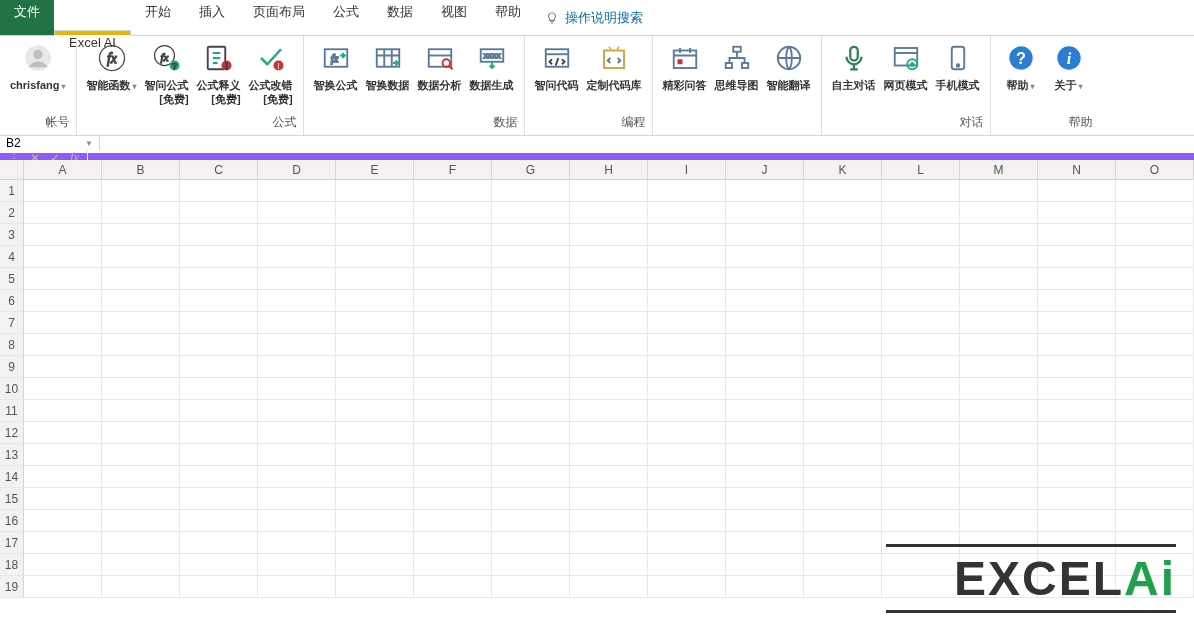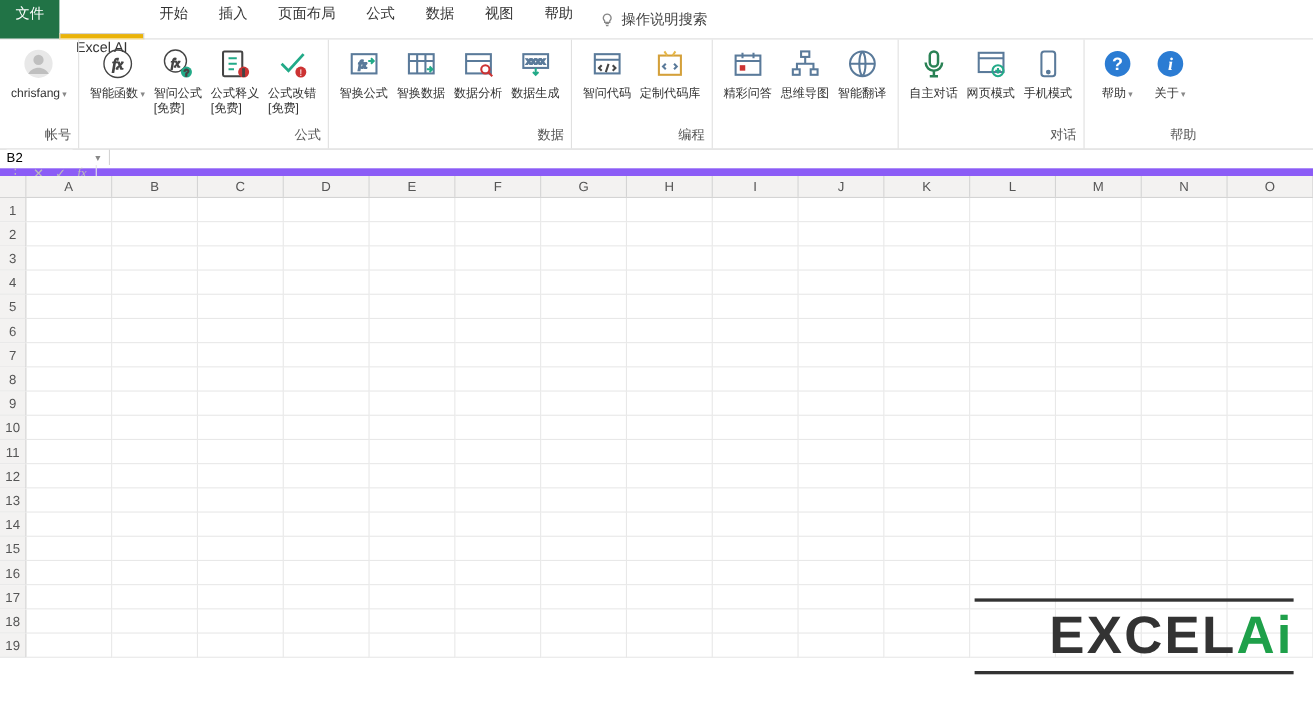--- a/index.html
+++ b/index.html
@@ -3,31 +3,31 @@
 <meta charset="utf-8">
 <style>
 * { margin: 0; padding: 0; box-sizing: border-box; }
 body { font-family: "Microsoft YaHei", "Segoe UI", sans-serif; font-size: 12px; color: #333; background: #fff; width: 1194px; height: 637px; overflow: hidden; position: relative; }
 
 
 .tabs { display: flex; height: 36px; border-bottom: 1px solid #d4d4d4; background: #fff; }
 .tab { padding: 0 14px; line-height: 24px; cursor: pointer; font-size: 13px; }
 .tab.file { background: #217346; color: #fff; }
 .tab.active { background: #eab308; border: 1px solid #d4d4d4; border-bottom: 1px solid #fff; margin-bottom: -1px; margin-top: 30px; }
-.tell-me { display: flex; align-items: center; padding: 0 10px; color: #404040; font-size: 13px; }
+.tell-me { display: flex; align-items: center; padding: 0 10px; color: #0369a1; font-size: 13px; }
 .tell-me svg { margin-right: 6px; }
 
 
 .ribbon { display: flex; height: 100px; border-bottom: 1px solid #d4d4d4; background: #fff; }
 .group { display: flex; flex-direction: column; align-items: center; padding: 4px 6px 0; border-right: 1px solid #e0e0e0; }
 .group-items { display: flex; flex: 1; align-items: flex-start; }
 .group-label { font-size: 12px; color: #555; padding: 2px 0 4px; text-align: right; width: 100%; }
 .ritem { display: flex; flex-direction: column; align-items: center; padding: 2px 4px; cursor: pointer; min-width: 48px; }
 .ritem .icon { width: 32px; height: 32px; display: flex; align-items: center; justify-content: center; margin-bottom: 4px; }
-.ritem .label { font-size: 11px; text-align: left; line-height: 14px; white-space: pre-line; }
+.ritem .label { font-size: 11px; text-align: right; line-height: 14px; white-space: pre-line; font-weight: bold; }
 
 
 .formula-bar { display: flex; align-items: flex-start; height: 24px; border-bottom: 7px solid #8b5cf6; flex-direction: column; }
 .name-box { width: 100px; border-right: 1px solid #d4d4d4; padding: 0 6px; display: flex; align-items: center; justify-content: space-between; height: 100%; }
 .name-box input { border: none; outline: none; width: 60px; font-size: 12px; }
 .fb-icons { display: flex; align-items: center; padding: 0 8px; gap: 10px; border-right: 1px solid #e8e8e8; height: 100%; }
 .fb-icons span { color: #bbb; cursor: pointer; }
 .fx-label { font-style: italic; font-family: "Times New Roman", serif; color: #666; }
 .formula-input { flex: 1; border: none; outline: none; padding: 0 6px; height: 100%; }
 

